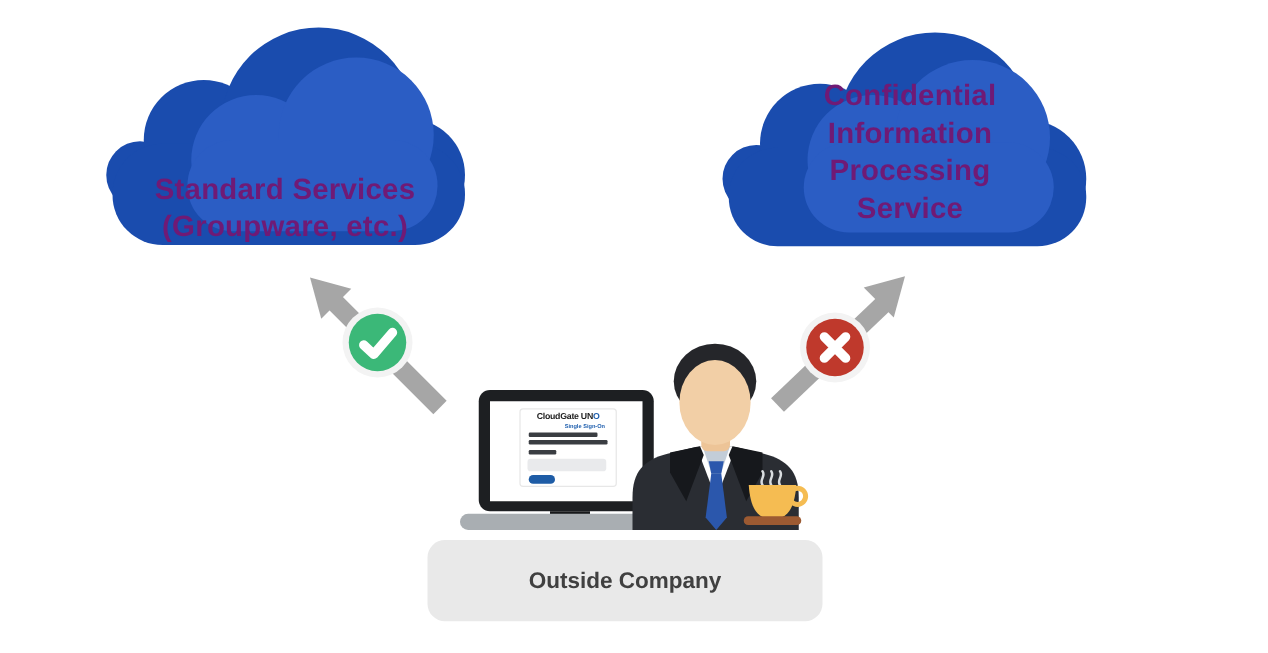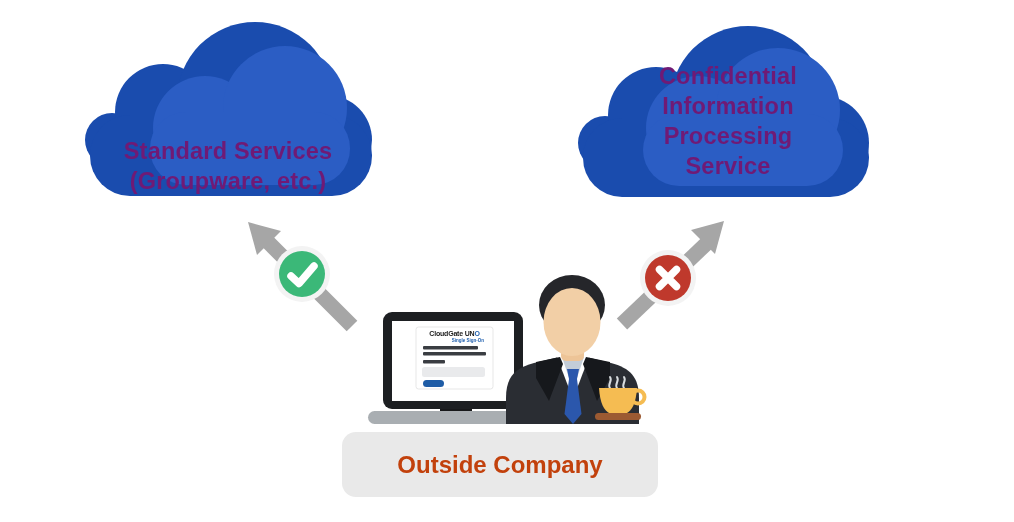--- a/index.html
+++ b/index.html
@@ -32,23 +32,23 @@
     position: absolute;
     left: 342px; top: 432px;
     width: 316px; height: 65px;
     background: #e9e9e9;
     border-radius: 14px;
     display: flex;
     align-items: center;
     justify-content: center;
   }
   .bottom-label-text {
-    color: #c2410c;
+    color: #404040;
     font-weight: 700;
-    font-size: 24px;
+    font-size: 18px;
   }
   .laptop-brand {
     position: absolute;
     left: 416px; top: 330px;
     width: 77px;
     text-align: center;
     line-height: 8px;
   }
   .brand-line {
     font-size: 7px;

